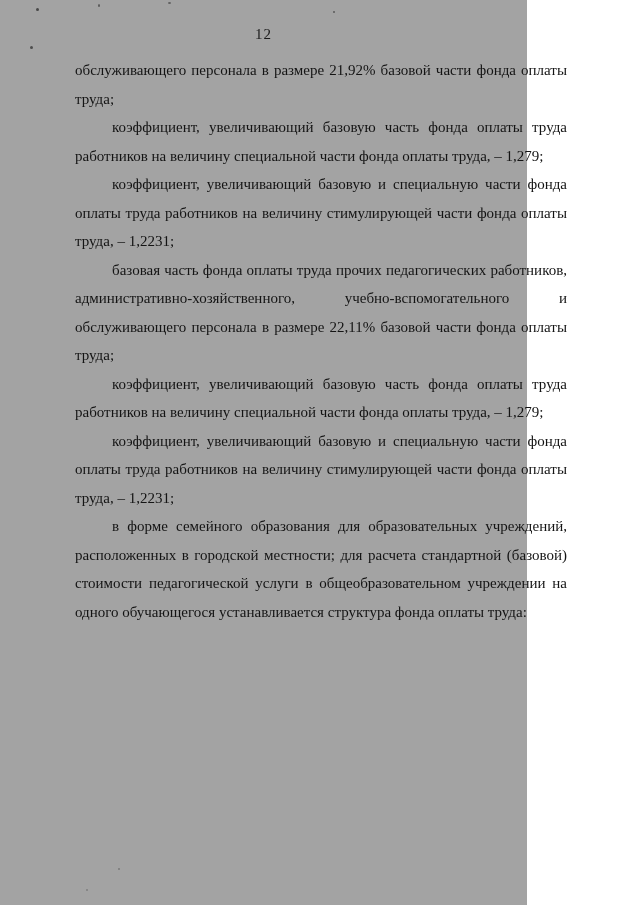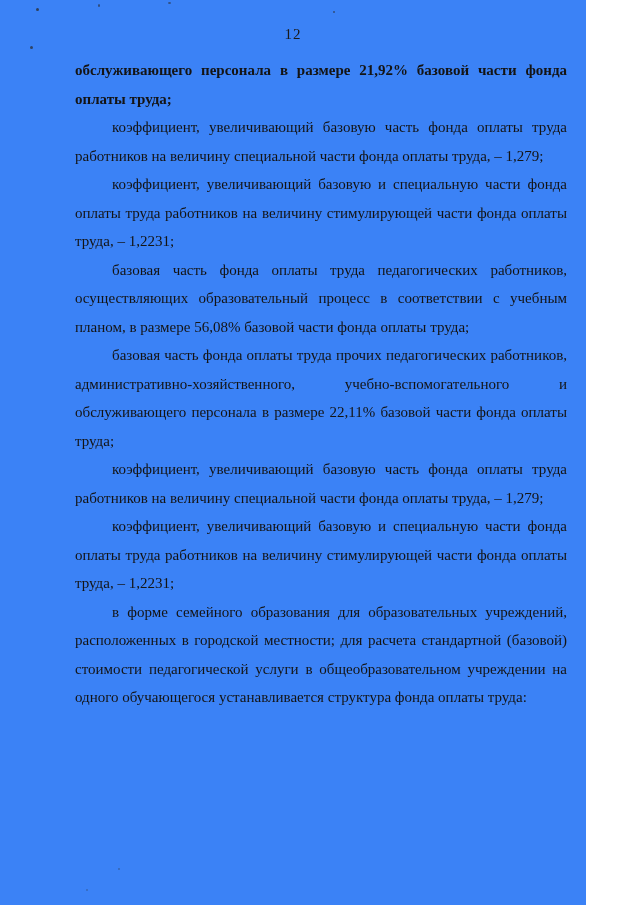--- a/index.html
+++ b/index.html
@@ -10,23 +10,23 @@
   body {
     width: 640px;
     height: 905px;
     position: relative;
     overflow: hidden;
     font-family: "Liberation Serif", serif;
     color: #151515;
   }
   .page {
     position: relative;
-    width: 586px;
+    width: 527px;
     height: 905px;
-    background: #3b82f6;
+    background: #a3a3a3;
   }
   .page-number {
     position: absolute;
     top: 26px;
     left: 0;
     width: 100%;
     text-align: center;
     font-size: 15px;
     letter-spacing: 1px;
     color: #1a1a1a;
@@ -41,21 +41,20 @@
     line-height: 28.5px;
     color: #141414;
   }
   .content p {
     margin: 0;
     padding: 0;
     text-indent: 37px;
   }
   .content p.continuation {
     text-indent: 0;
-    font-weight: bold;
   }
   
   .speck {
     position: absolute;
     background: #2a2a2a;
     border-radius: 50%;
   }
   .s1 { left: 36px;  top: 8px;  width: 3px; height: 3px; opacity: .75; }
   .s2 { left: 98px;  top: 4px;  width: 2px; height: 3px; opacity: .6; }
   .s3 { left: 168px; top: 2px;  width: 3px; height: 2px; opacity: .55; }
@@ -76,20 +75,19 @@
   <span class="speck s5"></span>
   <span class="speck s6"></span>
   <span class="speck s7"></span>
 
   <div class="page-number">12</div>
 
   <div class="content">
     <p class="continuation">обслуживающего персонала в размере 21,92% базовой части фонда оплаты труда;</p>
     <p>коэффициент, увеличивающий базовую часть фонда оплаты труда работников на величину специальной части фонда оплаты труда, – 1,279;</p>
     <p>коэффициент, увеличивающий базовую и специальную части фонда оплаты труда работников на величину стимулирующей части фонда оплаты труда, – 1,2231;</p>
-    <p>базовая часть фонда оплаты труда педагогических работников, осуществляющих образовательный процесс в соответствии с учебным планом, в размере 56,08% базовой части фонда оплаты труда;</p>
     <p>базовая часть фонда оплаты труда прочих педагогических работников, административно-хозяйственного, учебно-вспомогательного и обслуживающего персонала в размере 22,11% базовой части фонда оплаты труда;</p>
     <p>коэффициент, увеличивающий базовую часть фонда оплаты труда работников на величину специальной части фонда оплаты труда, – 1,279;</p>
     <p>коэффициент, увеличивающий базовую и специальную части фонда оплаты труда работников на величину стимулирующей части фонда оплаты труда, – 1,2231;</p>
     <p>в форме семейного образования для образовательных учреждений, расположенных в городской местности; для расчета стандартной (базовой) стоимости педагогической услуги в общеобразовательном учреждении на одного обучающегося устанавливается структура фонда оплаты труда:</p>
   </div>
 
 </div>
 
 </body></html>

